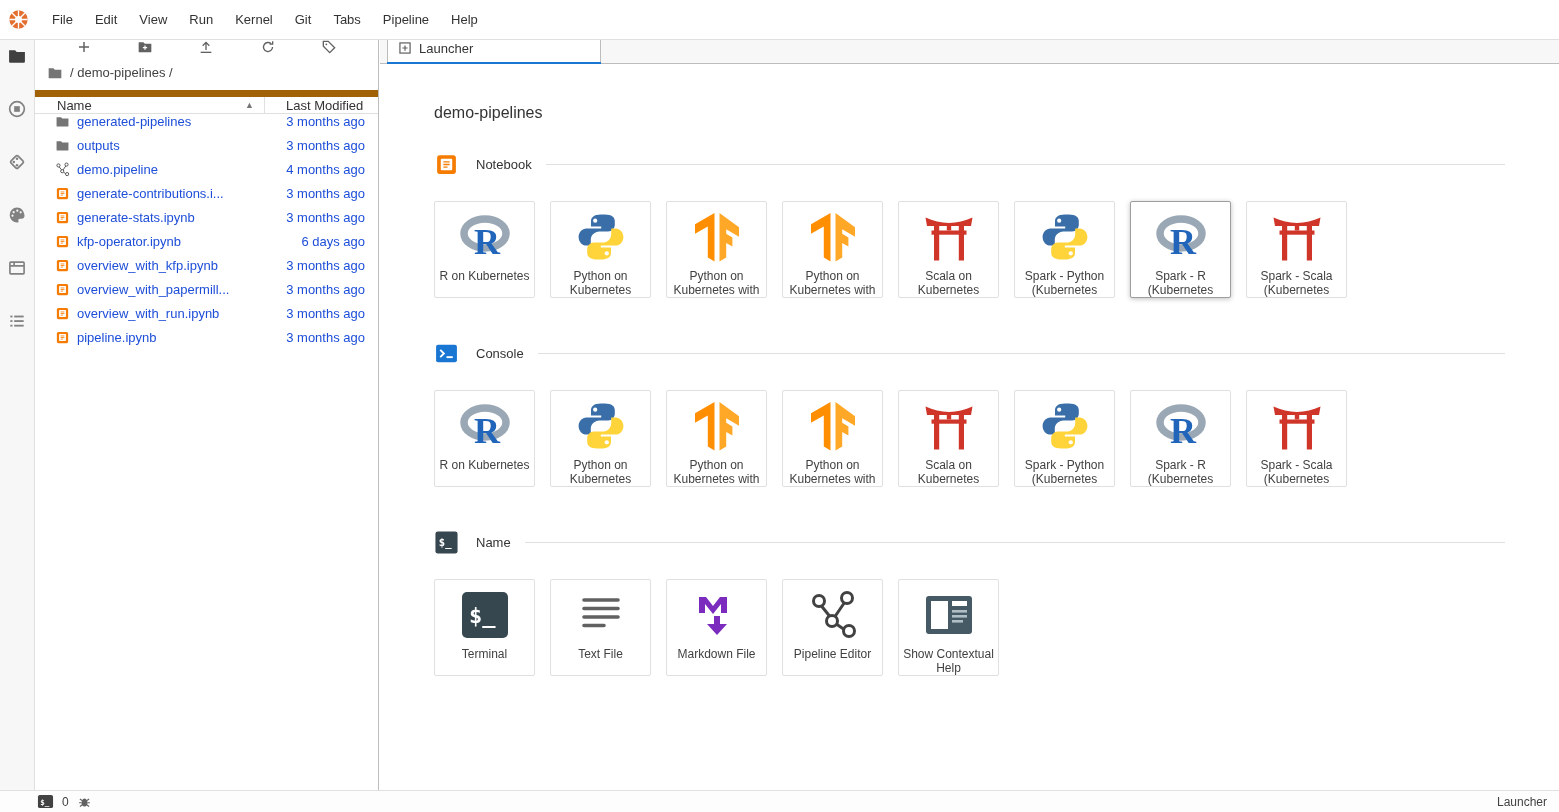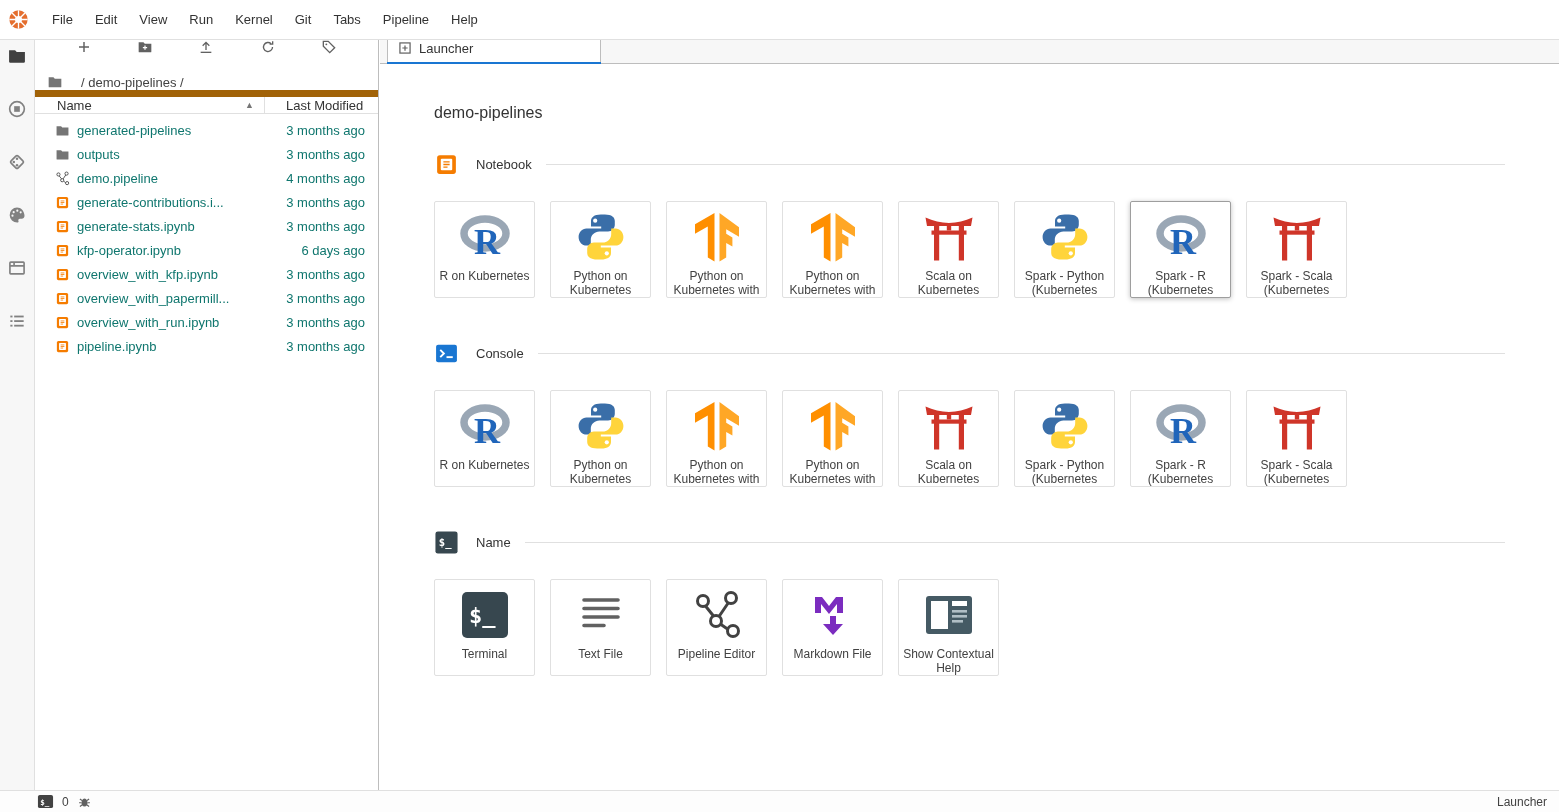--- a/index.html
+++ b/index.html
@@ -18,28 +18,28 @@
   .side-icons{display:flex;flex-direction:column}
   .side-icon{width:34px;height:53px;display:flex;align-items:center;justify-content:center}
   .side-icon .sicon{width:20px;height:20px;display:block;opacity:.9}
   .side-icon.active .sicon{filter:brightness(.55);opacity:1}
 
   
   .filepanel{position:absolute;top:29px;left:35px;bottom:22px;width:344px;background:#fff;border-right:1px solid #bdbdbd;display:flex;flex-direction:column}
   .fb-toolbar{height:36px;display:flex;align-items:center;justify-content:space-around;padding:0 18px;flex:0 0 auto}
   .tb-btn{width:28px;height:28px;display:flex;align-items:center;justify-content:center}
   .tb-icon{width:16px;height:16px;display:block}
-  .breadcrumb{height:25px;display:flex;align-items:flex-end;gap:18px;padding:0 12px;color:#424242}
+  .breadcrumb{height:25px;display:flex;align-items:flex-start;gap:7px;padding:0 12px;color:#424242}
   .bc-home{width:16px;height:16px;display:block}
   .fb-header{height:24px;display:flex;align-items:center;border-top:7px solid #a16207;border-bottom:1px solid #e0e0e0;color:#333;flex:0 0 auto}
   .col-name{flex:1;display:flex;align-items:center;justify-content:space-between;padding:0 10px 0 22px;border-right:1px solid #e0e0e0;height:100%}
   .sort{font-size:9px;color:#757575}
   .col-mod{width:113px;padding-left:21px}
   .fb-rows{flex:1;overflow:hidden}
-  .fb-row{height:24px;display:flex;align-items:flex-end;padding-left:20px;color:#0f766e}
+  .fb-row{height:24px;display:flex;align-items:flex-start;padding-left:20px;color:#1d4ed8}
   .ficon{width:15px;height:15px;margin-right:7px;flex:0 0 auto;display:block}
   .fname{flex:1;white-space:nowrap;overflow:hidden}
   .fmod{width:113px;text-align:right;padding-right:13px;flex:0 0 auto}
 
   
   .main{position:absolute;top:29px;left:380px;right:0;bottom:22px;display:flex;flex-direction:column;background:#fff}
   .tabbar{height:35px;background:#f7f7f7;border-bottom:1px solid #bdbdbd;display:flex;align-items:flex-end;flex:0 0 auto}
   .tab{width:214px;height:31px;margin-left:7px;background:#fff;border:1px solid #bdbdbd;border-bottom:none;display:flex;align-items:center;gap:7px;padding:0 10px;position:relative;color:#333}
   .tab::after{content:"";position:absolute;left:-1px;right:-1px;bottom:-1px;height:2px;background:#1976d2}
   .tab-icon{width:14px;height:14px;display:block}
@@ -607,39 +607,39 @@
             <span class="cicon" data-item-icon="icon">
               <svg viewBox="0 0 52 52" stroke="#616161" stroke-width="3.6" stroke-linecap="round" fill="none">
                 <path d="M9 11h34M9 19.5h34M9 28h34M9 36.5h20"></path>
               </svg>
             </span>
             <span class="clabel" data-item="label">Text File</span>
           </div>
 
           <div class="card">
             <span class="cicon" data-item-icon="icon">
+              <svg viewBox="0 0 52 52" fill="#7b2cbf">
+                <path d="M8 8h7l7 9 7-9h7v16h-6v-9l-8 10-8-10v9H8z"></path>
+                <path d="M23 27h6v8h7l-10 11-10-11h7z"></path>
+              </svg>
+            </span>
+            <span class="clabel" data-item="label">Markdown File</span>
+          </div>
+
+          <div class="card">
+            <span class="cicon" data-item-icon="icon">
               <svg viewBox="0 0 52 52" fill="none" stroke="#424242" stroke-width="3">
                 <circle cx="12" cy="12" r="5.5"></circle>
                 <circle cx="40" cy="9" r="5.5"></circle>
                 <circle cx="25" cy="32" r="5.5"></circle>
                 <circle cx="42" cy="42" r="5.5"></circle>
                 <path d="M14.5 17l8 10M37.5 13.5l-9.5 14M30 35.5l6.5 4.5"></path>
               </svg>
             </span>
             <span class="clabel" data-item="label">Pipeline Editor</span>
-          </div>
-
-          <div class="card">
-            <span class="cicon" data-item-icon="icon">
-              <svg viewBox="0 0 52 52" fill="#7b2cbf">
-                <path d="M8 8h7l7 9 7-9h7v16h-6v-9l-8 10-8-10v9H8z"></path>
-                <path d="M23 27h6v8h7l-10 11-10-11h7z"></path>
-              </svg>
-            </span>
-            <span class="clabel" data-item="label">Markdown File</span>
           </div>
 
 
           <div class="card">
             <span class="cicon" data-item-icon="icon">
               <svg viewBox="0 0 52 52">
                 <rect x="3" y="7" width="46" height="38" rx="3" fill="#455a64"></rect>
                 <rect x="8" y="12" width="17" height="28" fill="#fff"></rect>
                 <rect x="29" y="12" width="15" height="5" fill="#fff"></rect>
                 <rect x="29" y="21" width="15" height="2.6" fill="#b0bec5"></rect>

